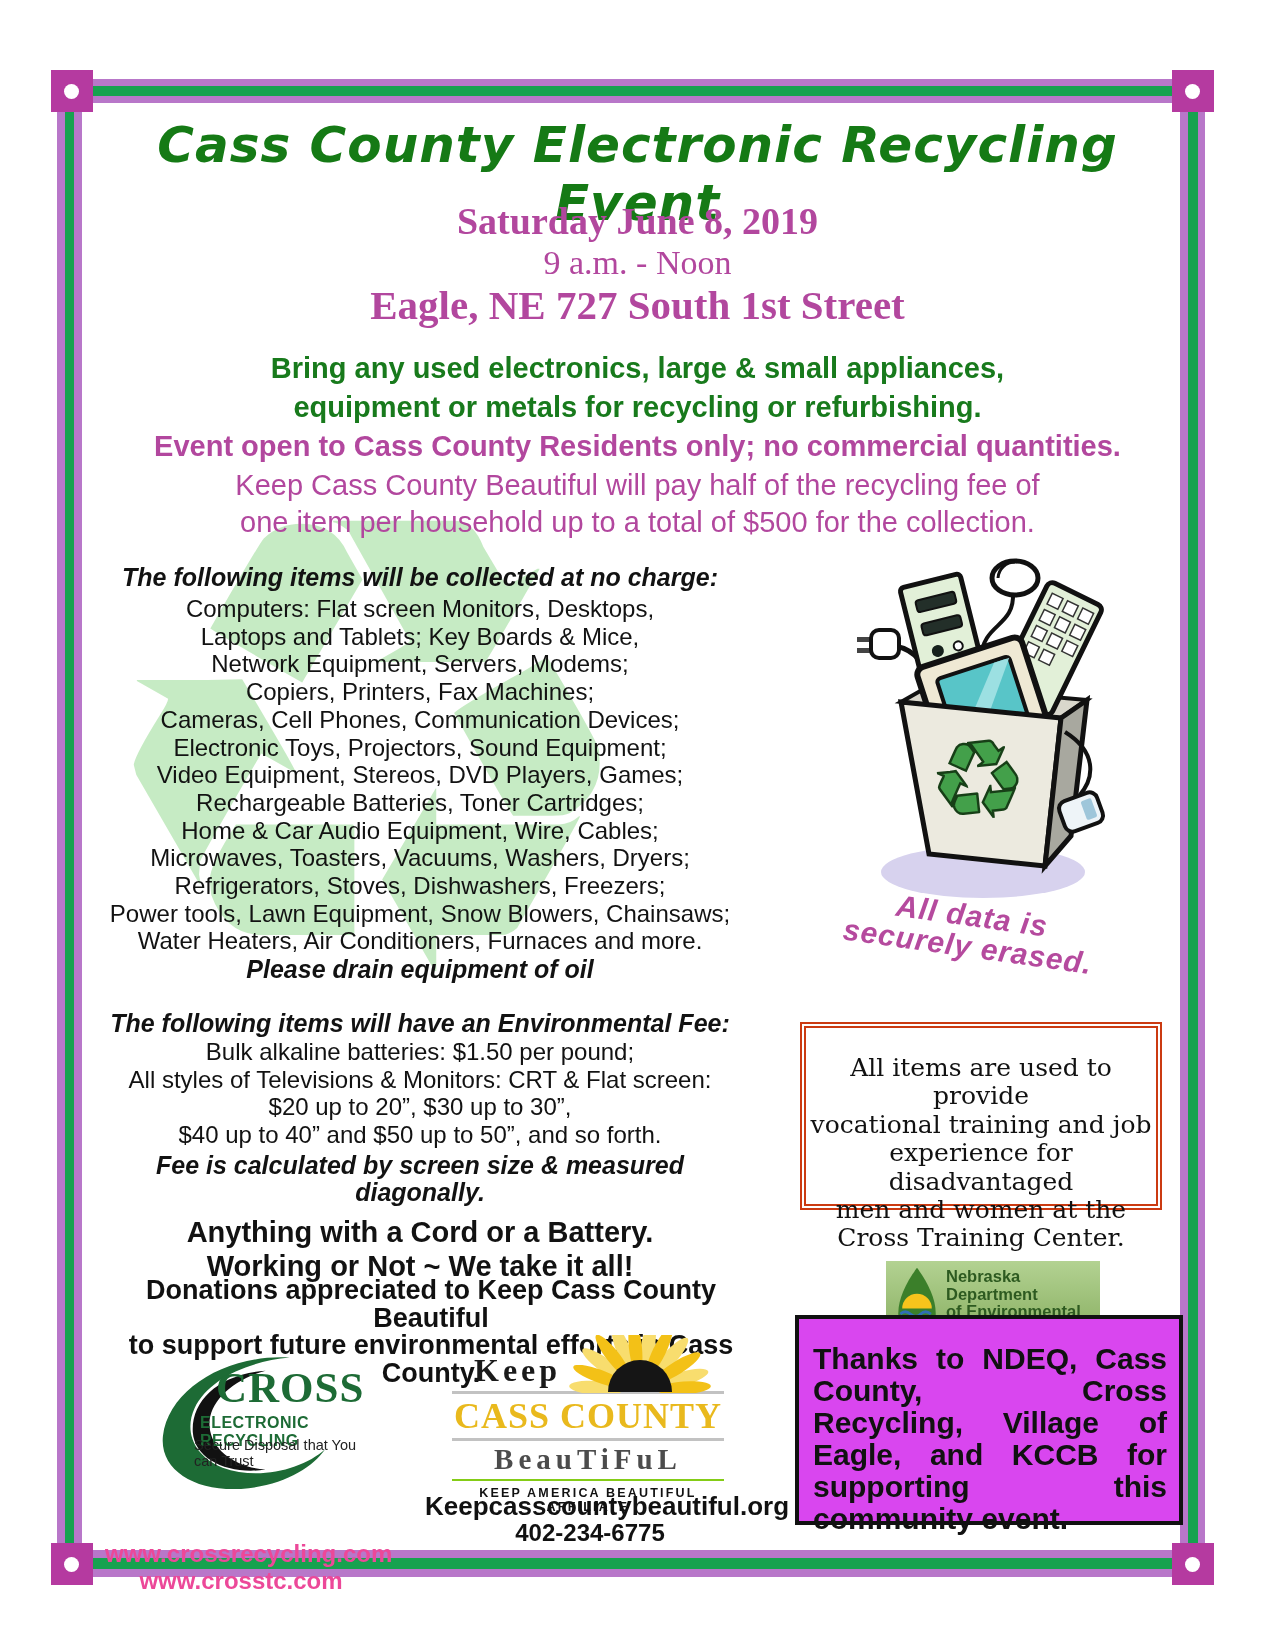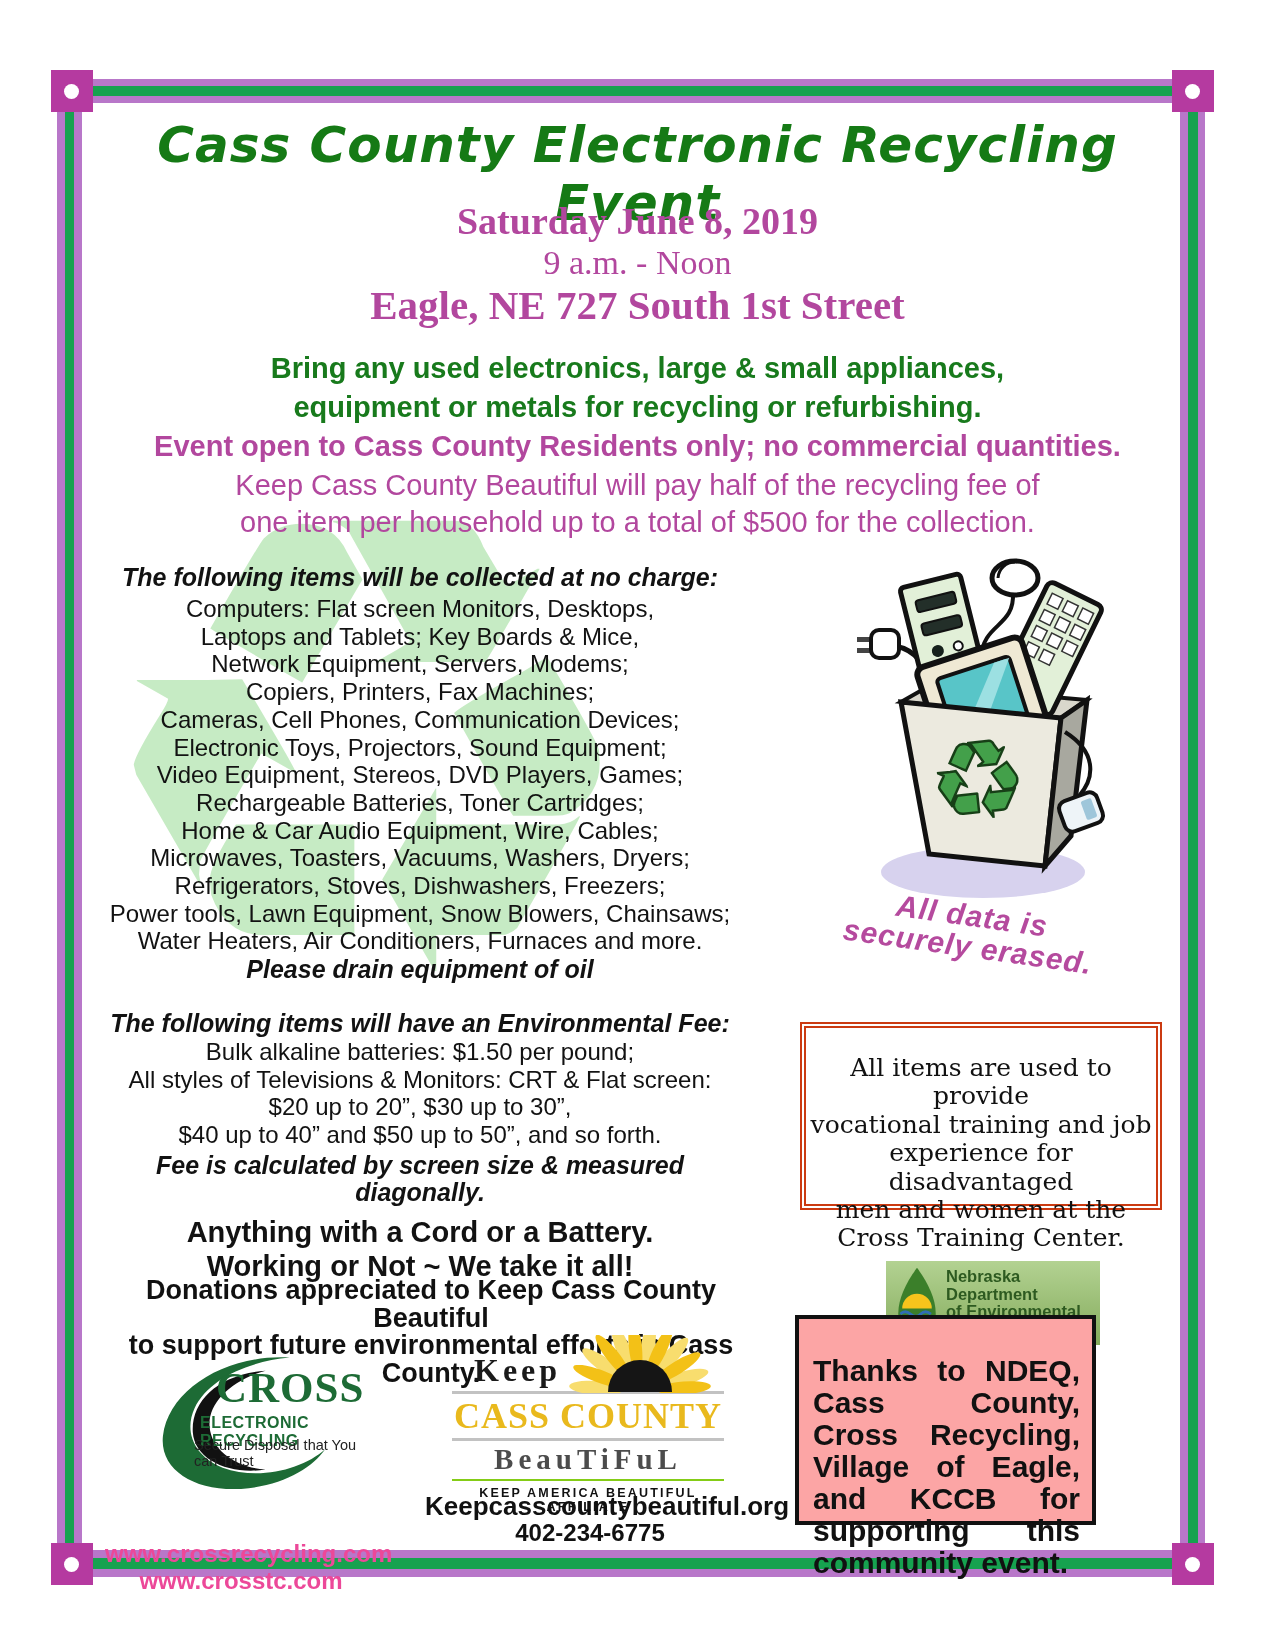--- a/index.html
+++ b/index.html
@@ -51,22 +51,22 @@
   
   .bag{left:855px;top:550px;width:255px;height:360px;}
   .erased{left:815px;top:900px;width:310px;text-align:center;transform:rotate(8deg);
           color:#b54a9e;font-size:30px;font-weight:bold;font-style:italic;line-height:31px;letter-spacing:1px;}
   .voc-box{left:800px;top:1022px;width:362px;height:188px;box-sizing:border-box;
            border:6px double #cb3a11;background:#fff;text-align:center;
            font-family:"DejaVu Serif",serif;font-size:25px;line-height:28.4px;color:#111;padding-top:26px;}
   .ndeq{left:886px;top:1261px;width:214px;height:84px;box-sizing:border-box;
         background:linear-gradient(to bottom,#b3d292,#84ab5c);display:flex;align-items:center;padding:4px 6px;}
   .ndeq-text{font-size:16.5px;font-weight:bold;color:#2d5a20;line-height:17.5px;margin-left:4px;text-align:left;}
-  .thanks-box{left:795px;top:1315px;width:301px;height:210px;box-sizing:border-box;
-              border:4px solid #111;background:#fca5a5;padding:36px 12px 6px 14px;
+  .thanks-box{left:795px;top:1315px;width:388px;height:210px;box-sizing:border-box;
+              border:4px solid #111;background:#d946ef;padding:24px 12px 6px 14px;
               font-size:30px;font-weight:bold;line-height:32px;text-align:justify;color:#111;}
 
   
   .cross-logo{left:140px;top:1352px;width:240px;height:140px;}
   .cross-name{left:76px;top:14px;font-family:"Liberation Serif",serif;font-weight:bold;
               font-size:43px;color:#1d6b35;letter-spacing:1px;line-height:44px;}
   .cross-sub{left:60px;top:62px;font-size:16px;font-weight:bold;color:#1d6b35;letter-spacing:.5px;}
   .cross-tag{left:54px;top:85px;font-size:14.5px;color:#222;}
   .cross-urls{left:105px;top:1540px;width:272px;text-align:center;
               color:#ec4899;font-weight:bold;font-size:24px;line-height:27px;}

